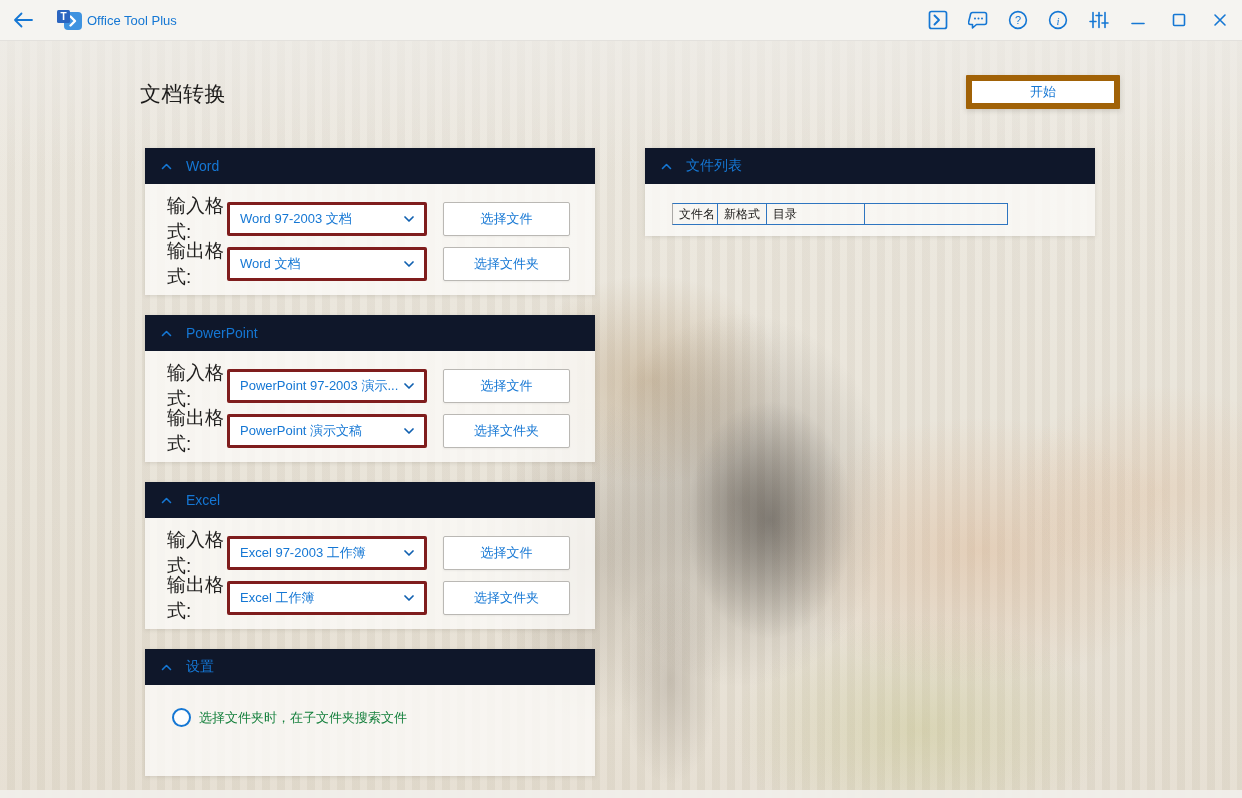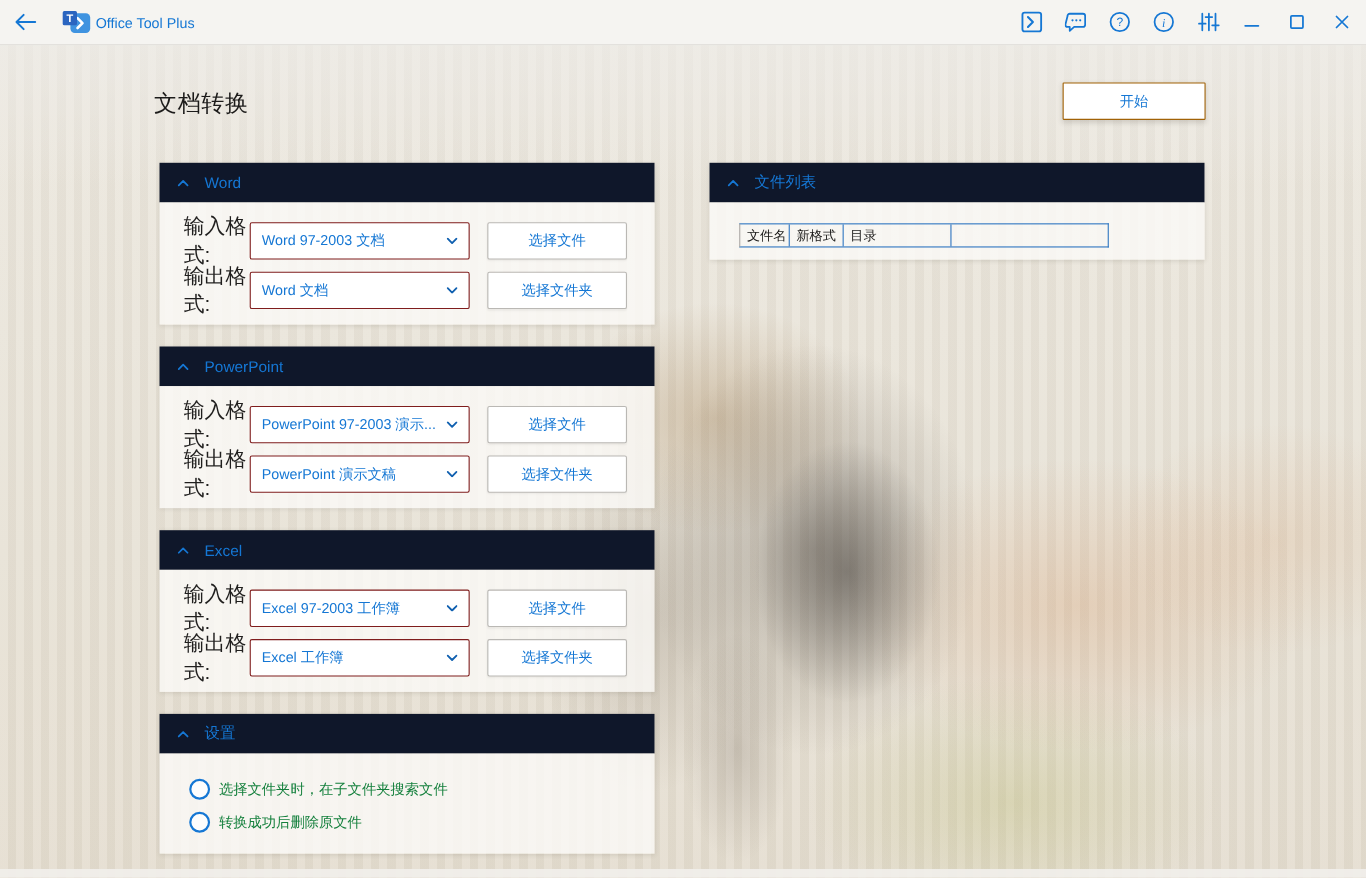--- a/index.html
+++ b/index.html
@@ -41,41 +41,41 @@
   .tb-spacer{ flex:1; }
   .tb-icon{ width:22px; height:22px; margin-right:18px; display:flex; align-items:center; justify-content:center; cursor:pointer; }
   .tb-icon.winctl{ margin-right:19px; }
   .tb-icon:last-child{ margin-right:11px; }
   
   .page-title{
     position:absolute; left:140px; top:80px; z-index:2;
     font-size:21px; color:#1c1b1a; letter-spacing:0.5px;
   }
   .start-btn{
-    position:absolute; left:966px; top:75px; width:130px; height:34px; z-index:2;
-    background:#fff; border:1px solid #a16207; border-radius:1px;
+    position:absolute; left:966px; top:75px; width:154px; height:34px; z-index:2;
+    background:#fff; border:6px solid #a16207; border-radius:1px;
     color:#1577d4; font-size:13px;
     display:flex; align-items:center; justify-content:center; cursor:pointer;
     box-shadow:0 2px 5px rgba(80,70,60,0.18);
     font-family:Liberation Mono, monospace;
   }
   
   .panel{ position:absolute; width:450px; z-index:2; box-shadow:0 1px 4px rgba(90,80,70,0.16); }
   .sec-header{
     height:36px; background:#0f172a; display:flex; align-items:center;
     padding-left:16px; cursor:pointer;
   }
   .chev{ width:11px; height:7px; display:block; }
   .sec-title{ margin-left:14px; font-size:14px; color:#1577d4; }
   .sec-body{ background:rgba(251,250,247,0.80); }
   .sec-body.fmt{ height:111px; padding-top:18px; }
   .fmt-row{ display:flex; align-items:center; height:34px; margin-left:22px; margin-bottom:11px; }
   .fmt-label{ width:60px; font-size:19px; color:#201f1e; }
   .dropdown{
-    width:200px; height:34px; background:#fff; border:1px solid #7f1d1d; border-radius:2px;
+    width:200px; height:34px; background:#fff; border:3px solid #7f1d1d; border-radius:2px;
     display:flex; align-items:center; padding:0 10px; cursor:pointer;
   }
   .dropdown .val{ flex:1; font-size:13px; color:#1577d4; white-space:nowrap; overflow:hidden; }
   .caret{ width:10px; height:6px; flex:none; }
   .btn-select{
     width:127px; height:34px; margin-left:16px;
     background:#fff; border:1px solid #bab8b4; border-radius:2px;
     color:#1577d4; font-size:13px;
     display:flex; align-items:center; justify-content:center; cursor:pointer;
     box-shadow:0 1px 2px rgba(0,0,0,0.05);
@@ -292,24 +292,20 @@
     <svg class="chev" viewBox="0 0 11 7">
         <path d="M1.5 5.5 L5.5 1.5 L9.5 5.5" stroke="#1577d4" stroke-width="1.6" fill="none" stroke-linecap="round" stroke-linejoin="round"></path>
       </svg>
     <span class="sec-title">设置</span>
   </div>
   <div class="sec-body settings">
     <div class="radio-row">
       <div class="radio"></div>
       <span class="radio-label">选择文件夹时，在子文件夹搜索文件</span>
     </div>
-    <div class="radio-row">
-      <div class="radio"></div>
-      <span class="radio-label">转换成功后删除原文件</span>
-    </div>
   </div>
 </div>
 
 <div class="panel" style="left:645px; top:148px;text-align:right;">
   <div class="sec-header">
     <svg class="chev" viewBox="0 0 11 7">
         <path d="M1.5 5.5 L5.5 1.5 L9.5 5.5" stroke="#1577d4" stroke-width="1.6" fill="none" stroke-linecap="round" stroke-linejoin="round"></path>
       </svg>
     <span class="sec-title">文件列表</span>
   </div>

